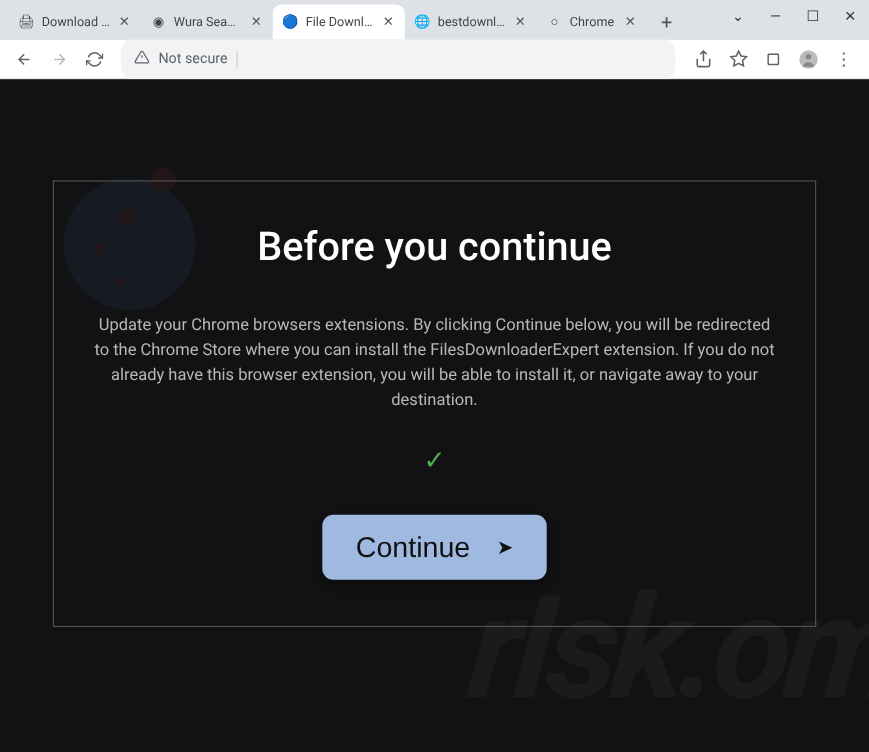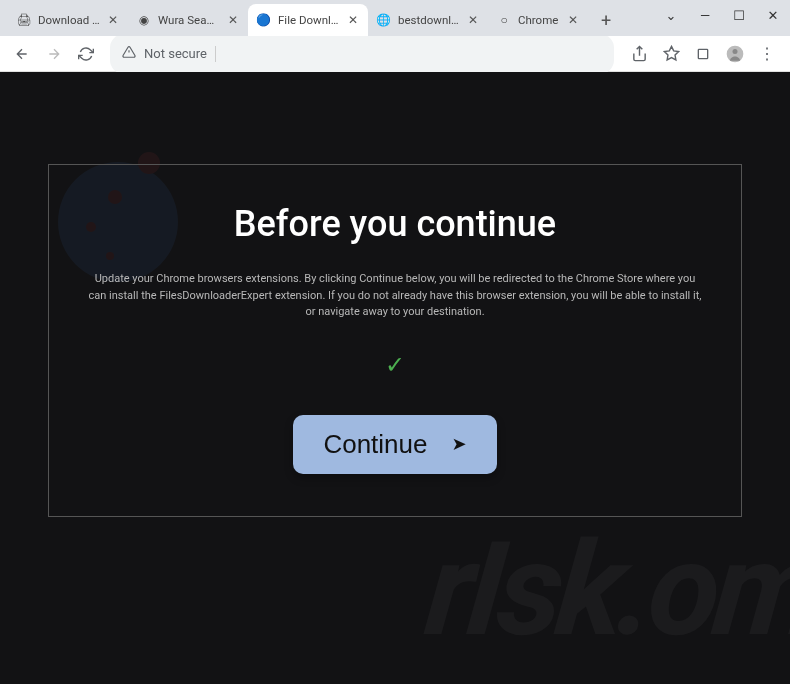--- a/index.html
+++ b/index.html
@@ -192,25 +192,25 @@
       border: 1px solid #555;
       padding: 38px 36px 42px;
       text-align: center;
       position: relative;
       z-index: 2;
     }
     .modal h1 {
       color: #fff;
       font-size: 36px;
       font-weight: 500;
-      margin-bottom: 26px;
+      margin-bottom: 39px;
     }
     .modal p {
       color: #b8b8b8;
-      font-size: 11px;
+      font-size: 15px;
       line-height: 1.5;
       margin-bottom: 30px;
     }
     .compat {
       display: flex;
       align-items: center;
       justify-content: center;
       gap: 14px;
       margin-bottom: 36px;
     }

